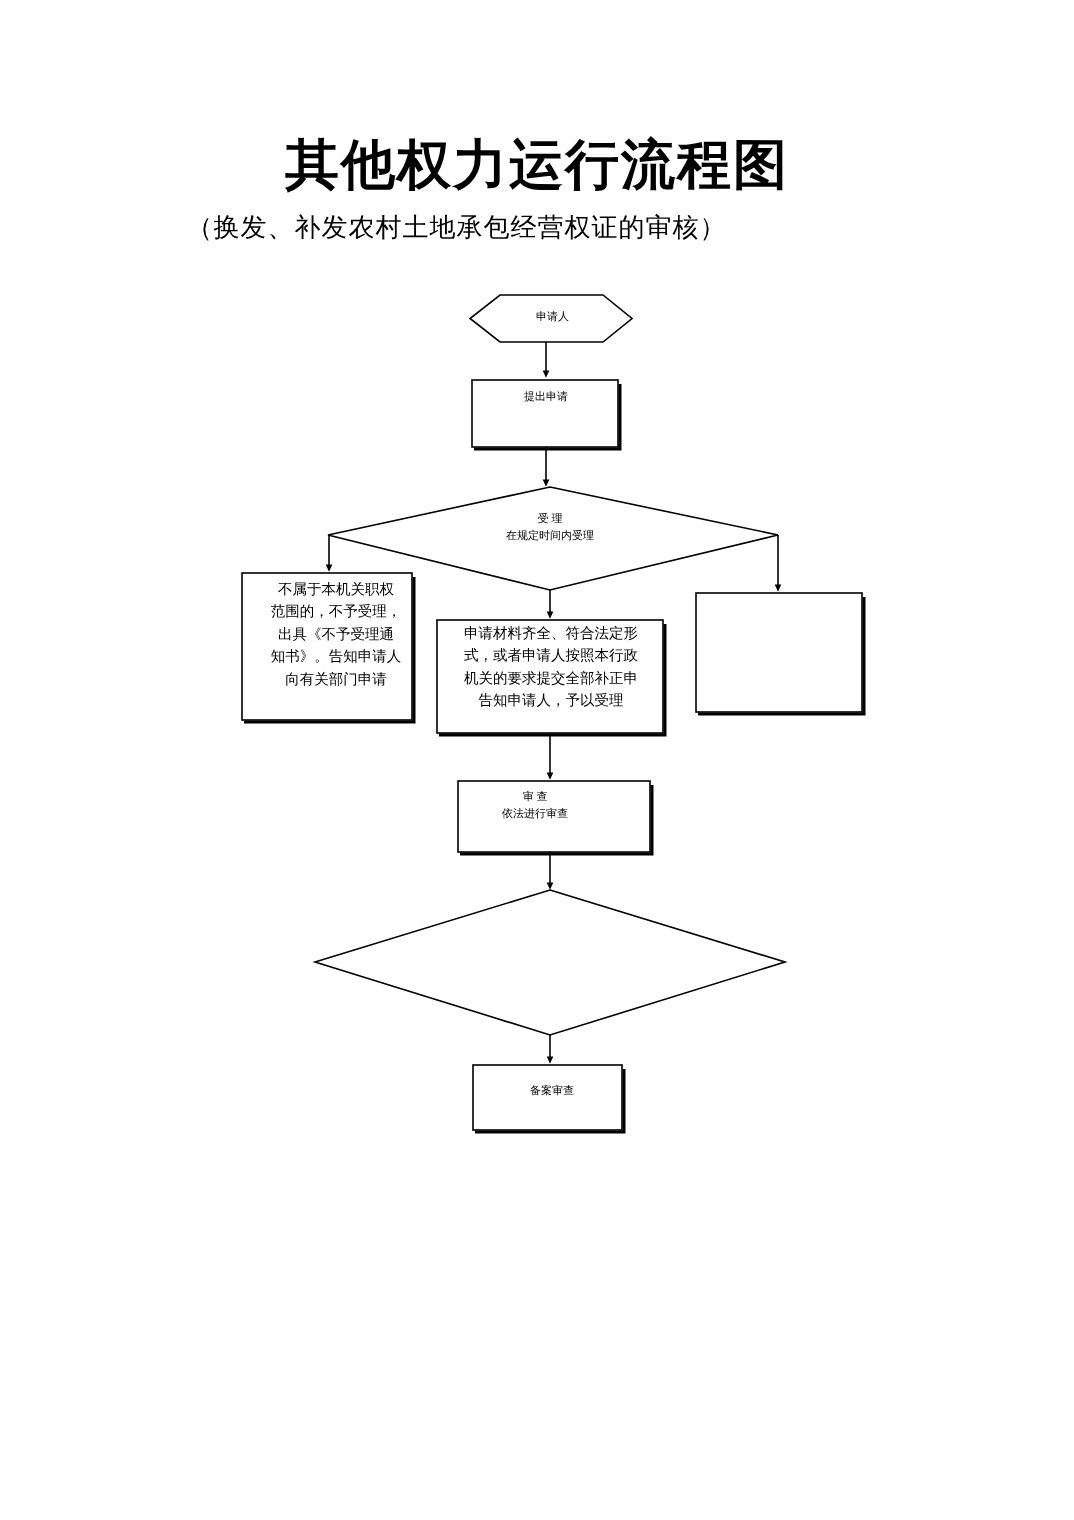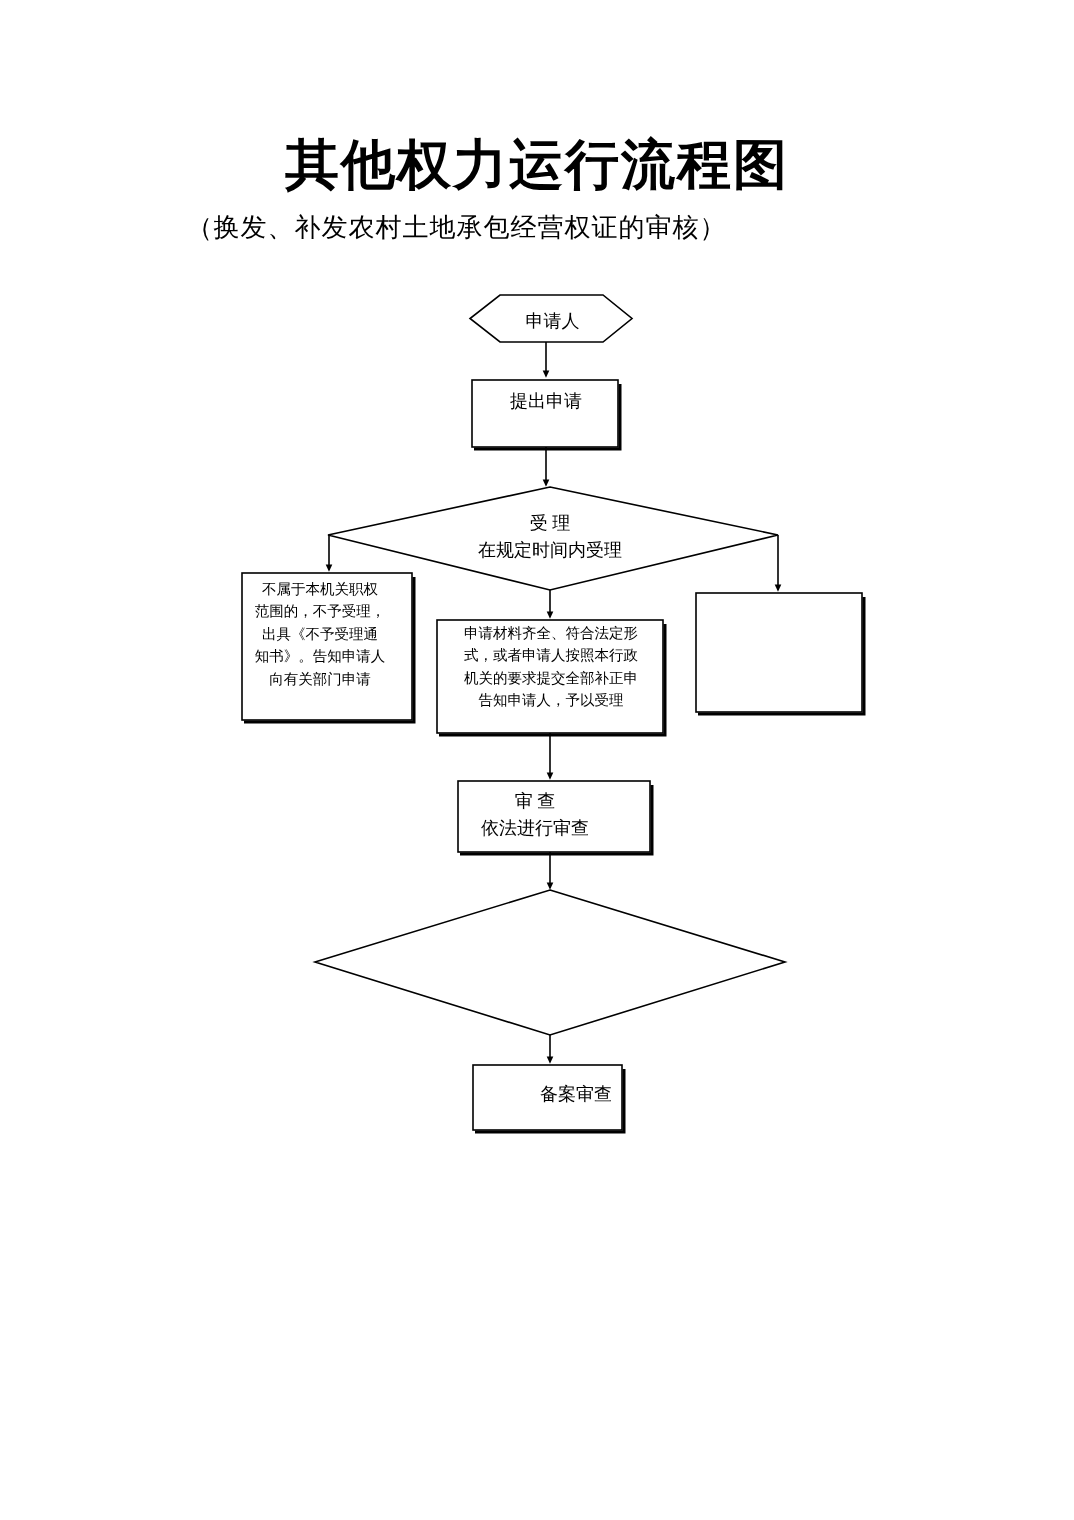--- a/index.html
+++ b/index.html
@@ -43,38 +43,37 @@
     position: absolute;
     left: 0;
     top: 0;
     width: 1074px;
     height: 1520px;
   }
   
   .node-text {
     position: absolute;
     text-align: center;
-    font-size: 18px;
+    font-size: 11px;
     line-height: 1.52;
     white-space: pre-line;
     color: #000000;
   }
   .node-text.small {
     font-size: 14.5px;
     line-height: 1.55;
   }
   .node-text.left-align {
-    text-align: right;
-    font-family: Liberation Mono, monospace;
+    text-align: center;
   }
   
   #t-applicant   { left: 470px; top: 308px;  width: 165px; }
   #t-submit      { left: 472px; top: 388px;  width: 148px; }
   #t-accept      { left: 430px; top: 510px;  width: 240px; }
-  #t-reject      { left: 240px; top: 578px;  width: 160px; }
+  #t-reject      { left: 256px; top: 578px;  width: 160px; }
   #t-accepted    { left: 442px; top: 622px;  width: 218px; }
   #t-supplement  { left: 700px; top: 598px;  width: 158px; }
   #t-review      { left: 442px; top: 788px;  width: 186px; }
   #t-decide      { left: 430px; top: 937px;  width: 240px; }
   #t-filing      { left: 492px; top: 1082px; width: 120px; }
 </style>
 </head>
 <body>
 
 <div id="page">

